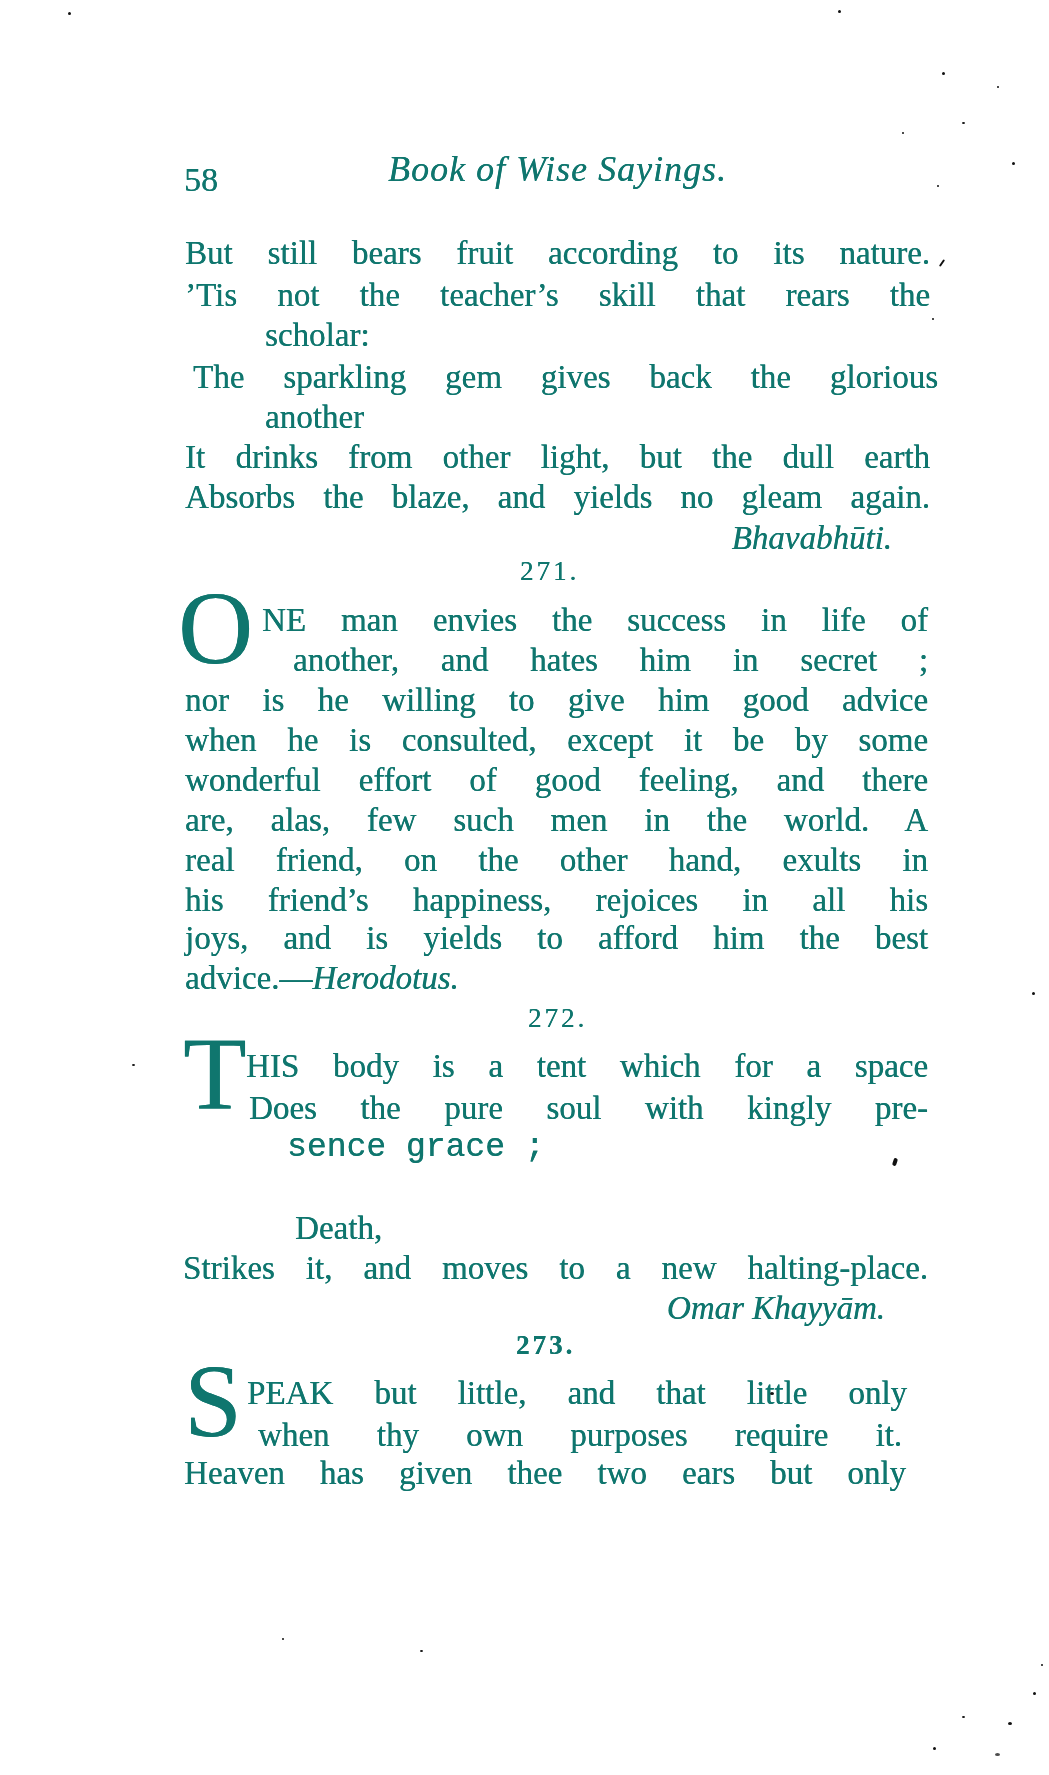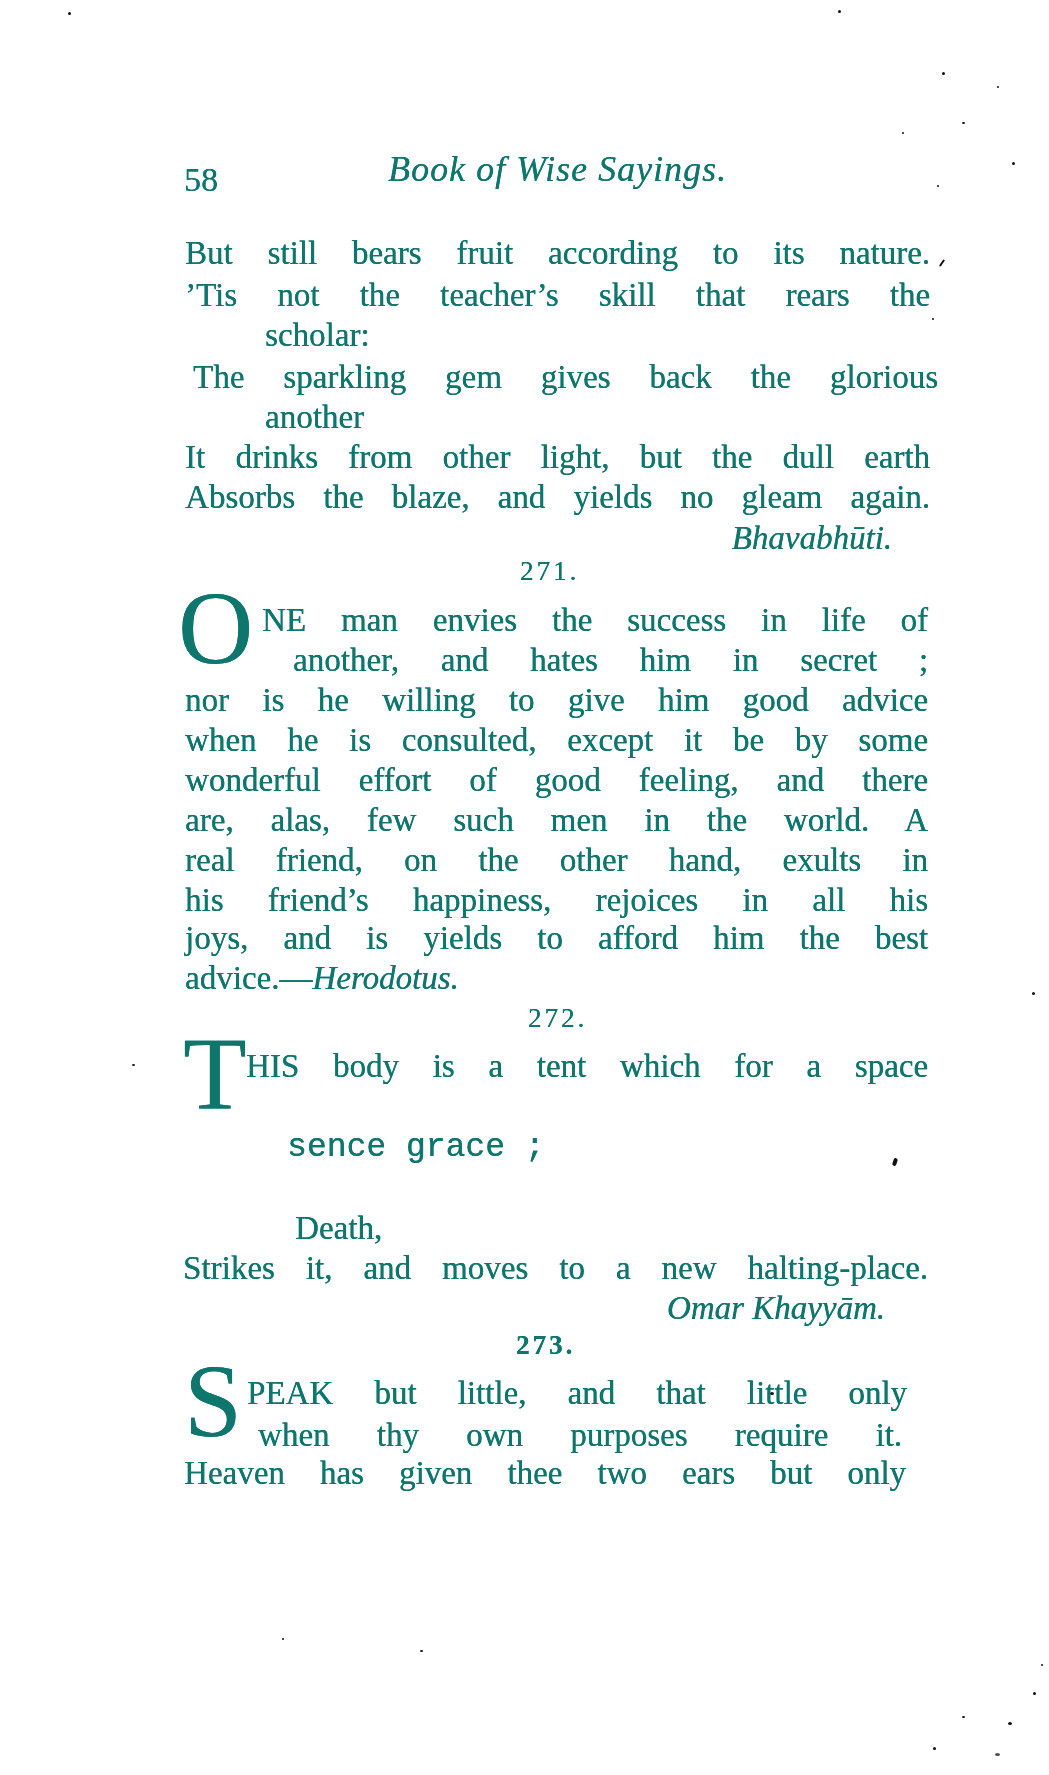--- a/index.html
+++ b/index.html
@@ -49,20 +49,21 @@
   <div class="ln just" style="top:760px;left:185px;width:743px;">wonderful effort of good feeling, and there</div>
   <div class="ln just" style="top:800px;left:185px;width:743px;">are, alas, few such men in the world.  A</div>
   <div class="ln just" style="top:840px;left:185px;width:743px;">real friend, on the other hand, exults in</div>
   <div class="ln just" style="top:880px;left:185px;width:743px;">his friend’s happiness, rejoices in all his</div>
   <div class="ln just" style="top:918px;left:185px;width:743px;">joys, and is yields to afford him the best</div>
   <div class="ln" style="top:958px;left:185px;"><span>advice.—</span><span class="it">Herodotus.</span></div>
 
   <div class="num" style="top:1003px;left:185px;width:745px;">272.</div>
   <div class="dropcap" style="top:1022px;left:183px;">T</div>
   <div class="ln just" style="top:1046px;left:246px;width:682px;">HIS body is a tent which for a space</div>
+  <div class="ln just" style="top:1088px;left:249px;width:679px;">Does the pure soul with kingly pre-</div>
   <div class="ln" style="top:1128px;left:287px;font-family:Liberation Mono, monospace;">sence grace ;</div>
   <div class="ln" style="top:1208px;left:295px;">Death,</div>
   <div class="ln just" style="top:1248px;left:183px;width:745px;">Strikes it, and moves to a new halting-place.</div>
   <div class="attr" style="top:1288px;left:185px;width:700px;">Omar Khayyām.</div>
 
   <div class="num" style="top:1330px;left:185px;width:745px;margin-left:-12px;font-weight:bold;">273.</div>
   <div class="dropcap" style="top:1349px;left:184px;">S</div>
   <div class="ln just" style="top:1373px;left:247px;width:660px;">PEAK but little, and that little only</div>
   <div class="ln just" style="top:1415px;left:258px;width:644px;">when thy own purposes require it.</div>
   <div class="ln just" style="top:1453px;left:184px;width:722px;">Heaven has given thee two ears but only</div>

